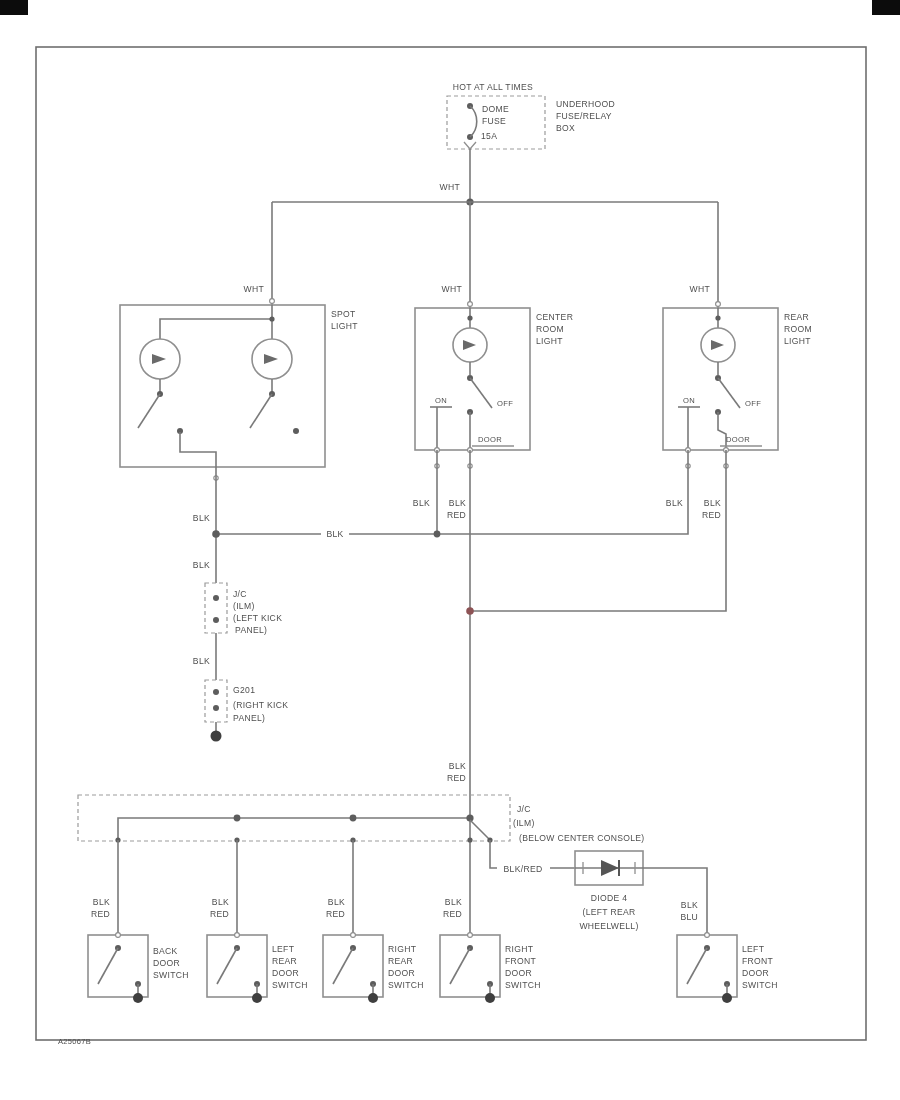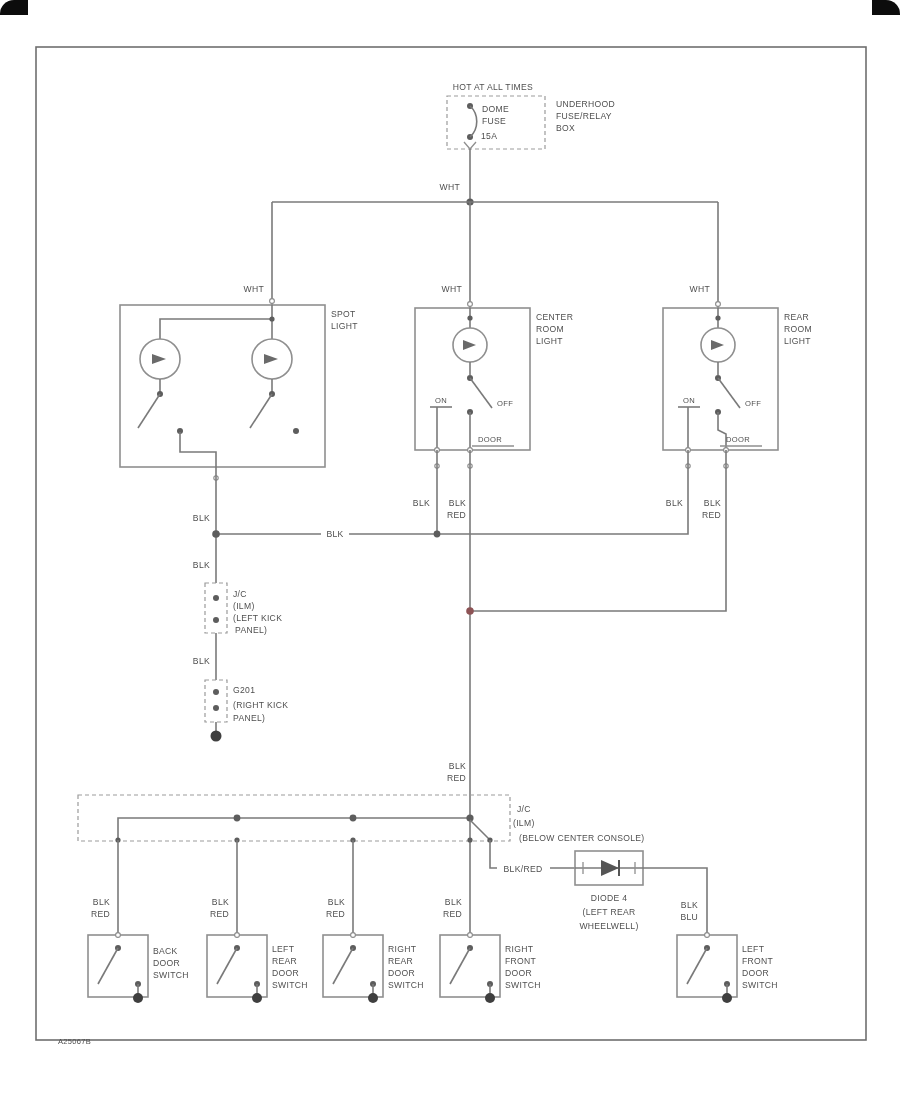--- a/index.html
+++ b/index.html
@@ -1,16 +1,16 @@
 <!DOCTYPE html>
 <html><head>
 <meta charset="utf-8">
 <style>
   html,body{margin:0;padding:0;background:#fff;}
-  .page{position:relative;width:900px;height:1100px;background:#ffffff;overflow:hidden;border-radius:14px;}
+  .page{position:relative;width:900px;height:1100px;background:#ffffff;overflow:hidden;}
   svg{position:absolute;left:0;top:0;filter:blur(.35px);}
   text{font-family:"Liberation Sans",sans-serif;fill:#4f4f4f;letter-spacing:.3px;}
   .lbl{font-size:8.6px;}
   .sm{font-size:7.6px;}
   .w{stroke:#7a7a7a;stroke-width:1.6;fill:none;}
   .thin{stroke:#8f8f8f;stroke-width:1.3;fill:none;}
   .box{stroke:#8f8f8f;stroke-width:1.6;fill:none;}
   .dash{stroke:#9b9b9b;stroke-width:1.2;fill:none;stroke-dasharray:4 3;}
   .dot{fill:#5d5d5d;stroke:none;}
   .bead{fill:#ffffff;stroke:#8a8a8a;stroke-width:1.1;}

